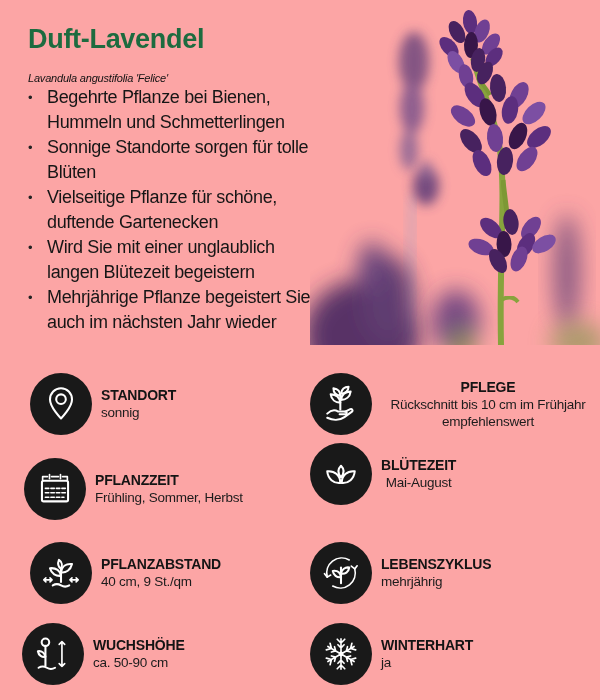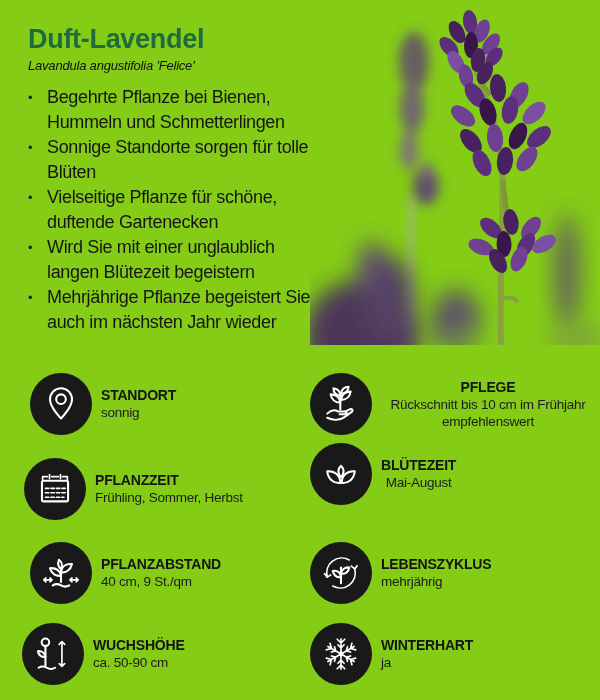--- a/index.html
+++ b/index.html
@@ -1,28 +1,28 @@
 <!DOCTYPE html>
 <html style="--title-green: #1d6b3f; --icon-bg: #191919; --text: #1c1c1c; --lavender-dark: #47215e; --lavender-mid: #5c2f7e; --lavender-light: #7b4fa3; --stem-green: #87a33c;"><head>
 <meta charset="utf-8">
 <style>
   html,body{margin:0;padding:0;background:#fff;}
   .page{
-    position:relative;width:600px;height:700px;background:#84cc16;overflow:hidden;
+    position:relative;width:600px;height:700px;background:#fca5a5;overflow:hidden;
     font-family:"Liberation Sans",sans-serif;color:var(--text,#1c1c1c);
   }
   
   .title{
     position:absolute;left:28px;top:24px;margin:0;
     font-size:27px;font-weight:700;letter-spacing:-0.3px;
     color:var(--title-green,#1d6b3f);
   }
   .subtitle{
-    position:absolute;left:28px;top:58px;margin:0;
-    font-size:13px;font-style:italic;letter-spacing:-0.2px;color:#111;
+    position:absolute;left:28px;top:72px;margin:0;
+    font-size:11px;font-style:italic;letter-spacing:-0.2px;color:#111;
   }
   
   .bullets{
     position:absolute;left:28px;top:85px;width:292px;margin:0;padding:0;list-style:none;
   }
   .bullets li{display:flex;align-items:flex-start;}
   .bullets .dot{width:19px;flex:0 0 19px;font-size:13px;line-height:25px;color:#222;}
   .bullets .bt{
     width:266px;font-size:18px;line-height:25px;letter-spacing:-0.35px;color:#161616;
   }

